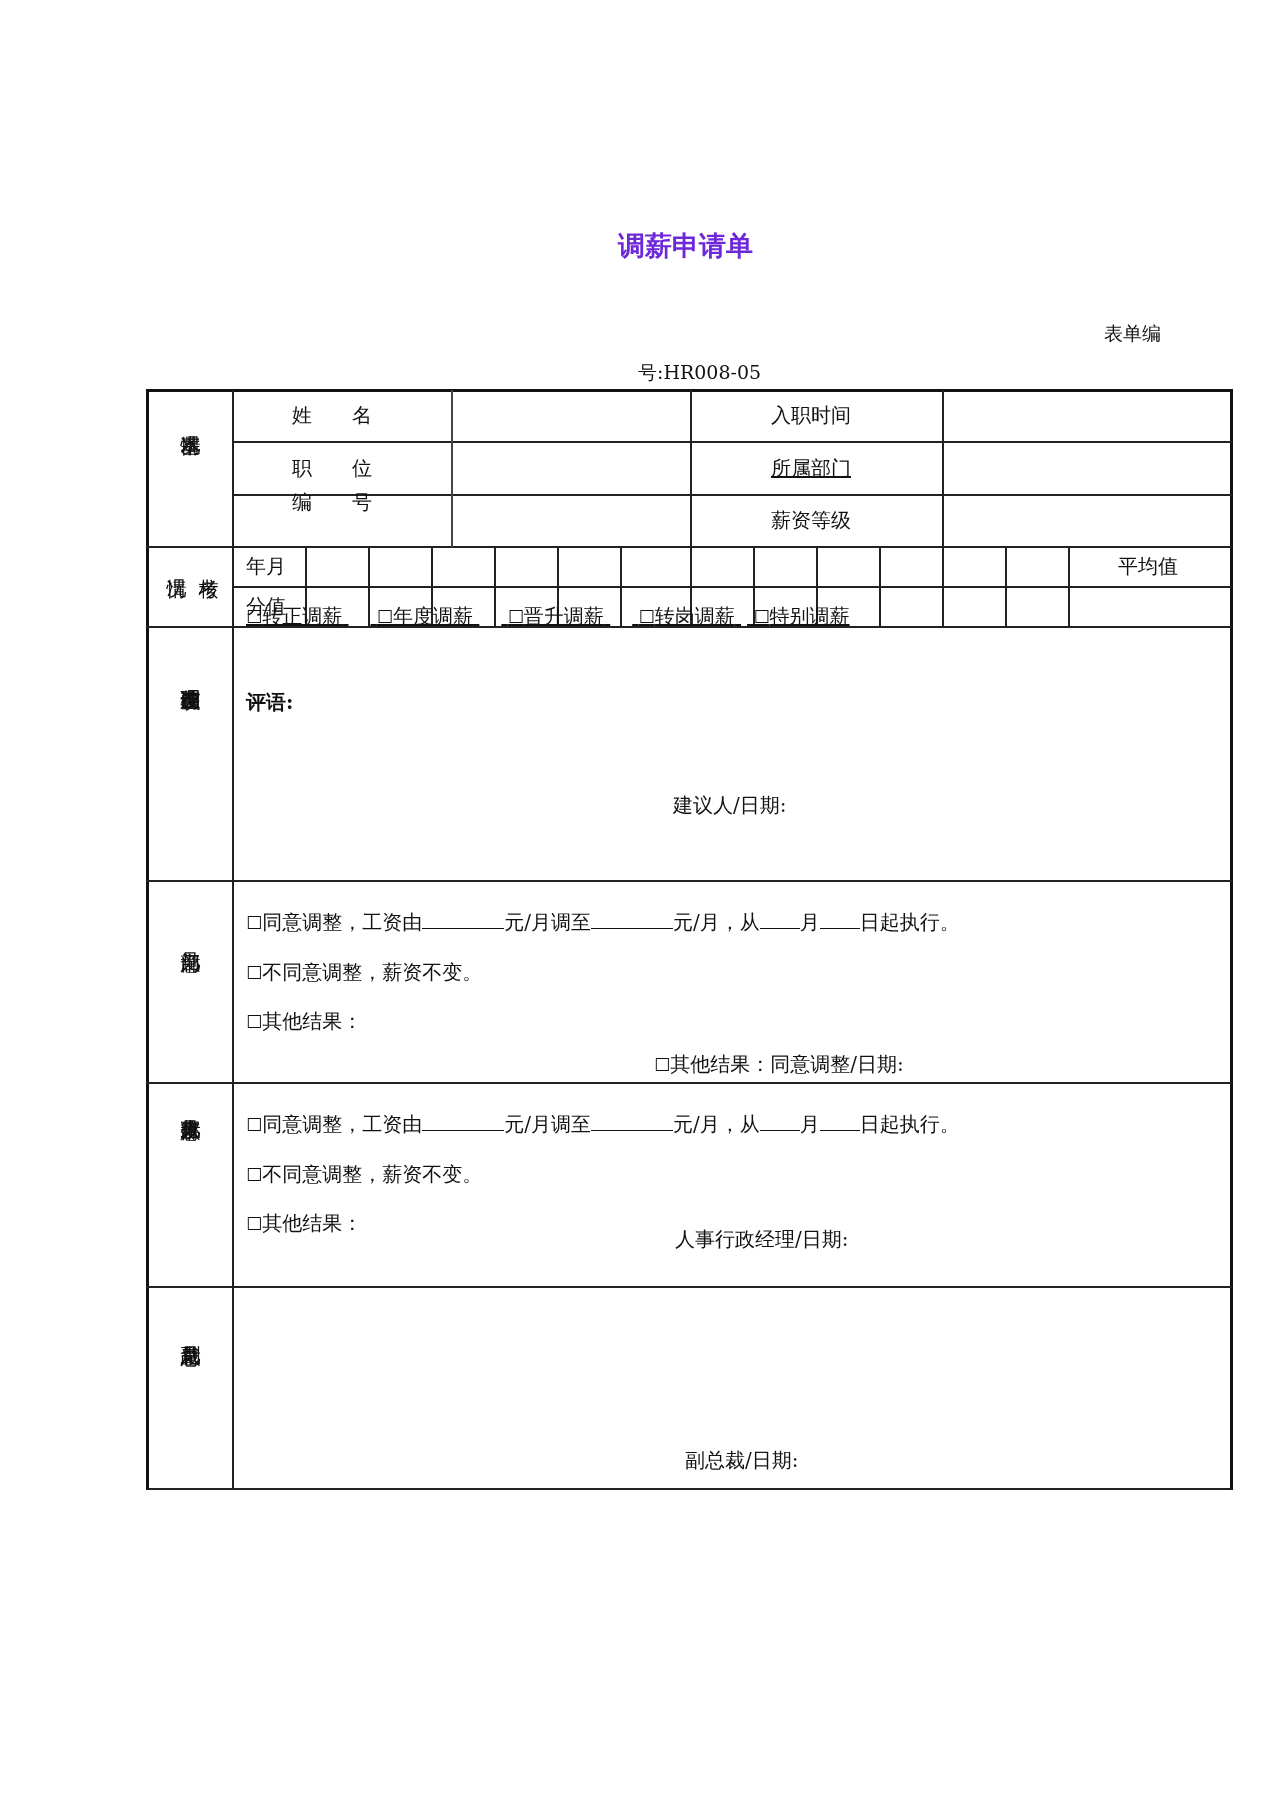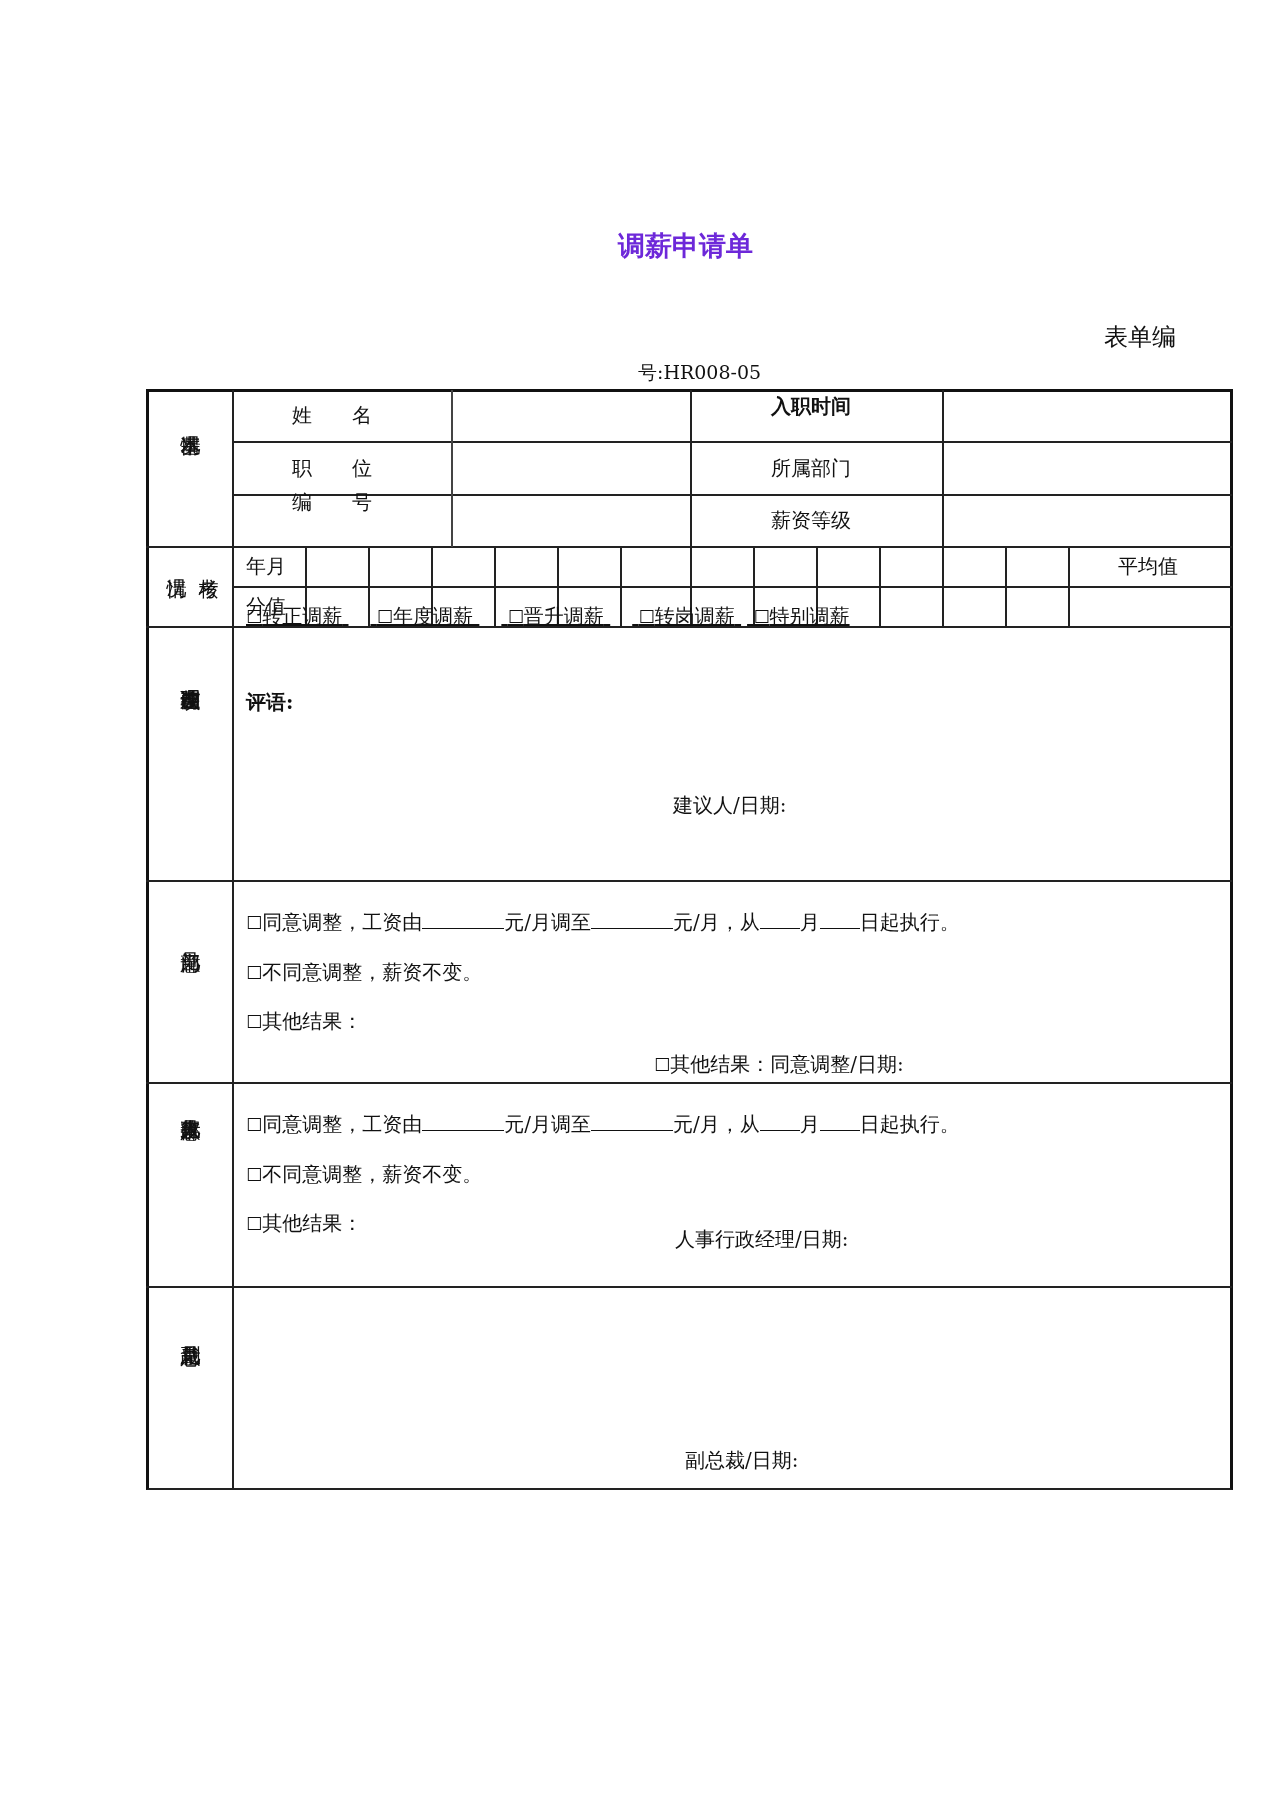--- a/index.html
+++ b/index.html
@@ -1,21 +1,21 @@
 <!DOCTYPE html>
 <html><head>
 <meta charset="utf-8">
 <style>
   html, body { margin: 0; padding: 0; background: #ffffff; }
   body { width: 1280px; height: 1810px; position: relative; overflow: hidden;
          font-family: "DejaVu Serif", "Liberation Serif", serif; color: #111; }
   .abs { position: absolute; white-space: nowrap; }
   .title { left: 618px; top: 228px; font-family: "DejaVu Sans", "Liberation Sans", sans-serif;
            font-weight: bold; font-size: 27px; letter-spacing: 0px; color: #6d28d9; }
-  .formno-a { left: 1104px; top: 321px; font-size: 24px; }
+  .formno-a { left: 1104px; top: 321px; font-size: 19px; }
   .formno-b { left: 638px; top: 360px; font-size: 19px; }
 
   .box { position: absolute; border-left: 3px solid #111; border-right: 3px solid #111;
          border-top: 3px solid #111; border-bottom: 2px solid #222; box-sizing: border-box; }
   .hl { position: absolute; height: 0; border-top: 2px solid #222; }
   .vl { position: absolute; width: 0; border-left: 2px solid #222; }
   .thin { border-color: #444; }
   .txt { position: absolute; font-size: 20px; line-height: 24px; white-space: nowrap; }
   .vtxt { position: absolute; font-size: 20px; line-height: 22px; text-align: center;
           writing-mode: vertical-rl; text-orientation: upright; letter-spacing: 0px; }
@@ -42,26 +42,26 @@
 <div class="vtxt" style="left:178px; top:420px; width:24px;">基本情况</div>
 
 <div class="hl" style="left:232px; top:441px; width:1000px;"></div>
 <div class="hl" style="left:232px; top:494px; width:1000px;"></div>
 <div class="vl thin" style="left:451px; top:390px; height:157px;"></div>
 <div class="vl" style="left:690px; top:390px; height:157px;"></div>
 <div class="vl" style="left:942px; top:390px; height:157px;"></div>
 
 <div class="txt" style="left:292px; top:403px;">姓　　名</div>
 <div class="txt" style="left:456px; top:395px; width:230px; height:44px;"></div>
-<div class="txt" style="left:771px; top:394px;font-weight:bold;">入职时间</div>
+<div class="txt" style="left:771px; top:403px;">入职时间</div>
 <div class="txt" style="left:947px; top:395px; width:280px; height:44px;"></div>
 
 <div class="txt" style="left:292px; top:456px;">职　　位</div>
 <div class="txt" style="left:456px; top:446px; width:230px; height:44px;"></div>
-<div class="txt" style="left:771px; top:456px;">所属部门</div>
+<div class="txt" style="left:771px; top:456px;text-decoration:underline;">所属部门</div>
 <div class="txt" style="left:947px; top:446px; width:280px; height:44px;"></div>
 
 <div class="txt" style="left:292px; top:490px;">编　　号</div>
 <div class="txt" style="left:456px; top:499px; width:230px; height:44px;"></div>
 <div class="txt" style="left:771px; top:508px;">薪资等级</div>
 <div class="txt" style="left:947px; top:499px; width:280px; height:44px;"></div>
 
 <div class="vtxt" style="left:164px; top:563px; width:24px;">情况</div>
 <div class="vtxt" style="left:196px; top:563px; width:24px;">考核</div>
 

